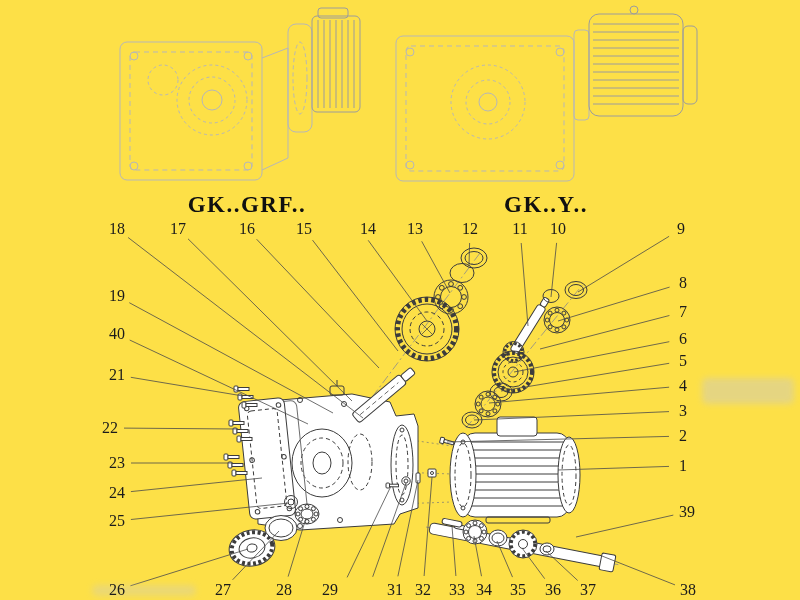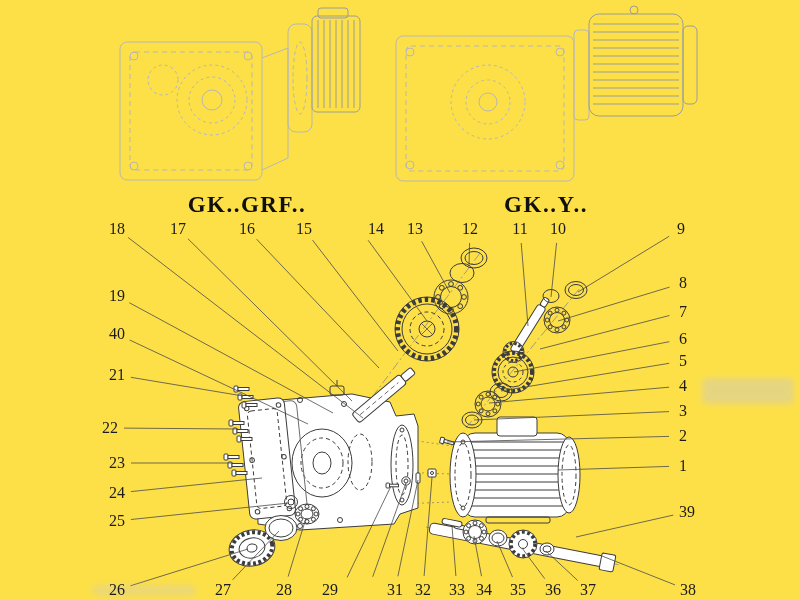--- a/index.html
+++ b/index.html
@@ -397,21 +397,21 @@
     <div class="callout" style="left: 683px; top: 386px;">4</div>
     <div class="callout" style="left: 683px; top: 361px;">5</div>
     <div class="callout" style="left: 683px; top: 339px;">6</div>
     <div class="callout" style="left: 683px; top: 312px;">7</div>
     <div class="callout" style="left: 683px; top: 283px;">8</div>
     <div class="callout" style="left: 681px; top: 229px;">9</div>
     <div class="callout" style="left: 558px; top: 229px;">10</div>
     <div class="callout" style="left: 520px; top: 229px;">11</div>
     <div class="callout" style="left: 470px; top: 229px;">12</div>
     <div class="callout" style="left: 415px; top: 229px;">13</div>
-    <div class="callout" style="left: 376px; top: 229px;">14</div>
+    <div class="callout" style="left: 368px; top: 229px;">14</div>
     <div class="callout" style="left: 304px; top: 229px;">15</div>
     <div class="callout" style="left: 247px; top: 229px;">16</div>
     <div class="callout" style="left: 178px; top: 229px;">17</div>
     <div class="callout" style="left: 117px; top: 229px;">18</div>
     <div class="callout" style="left: 117px; top: 296px;">19</div>
     <div class="callout" style="left: 117px; top: 334px;">40</div>
     <div class="callout" style="left: 117px; top: 375px;">21</div>
     <div class="callout" style="left: 110px; top: 428px;">22</div>
     <div class="callout" style="left: 117px; top: 463px;">23</div>
     <div class="callout" style="left: 117px; top: 493px;">24</div>

